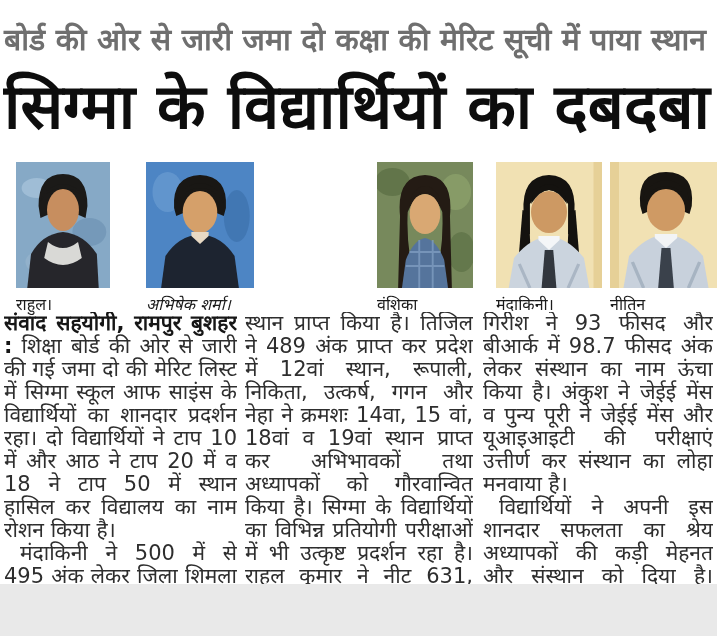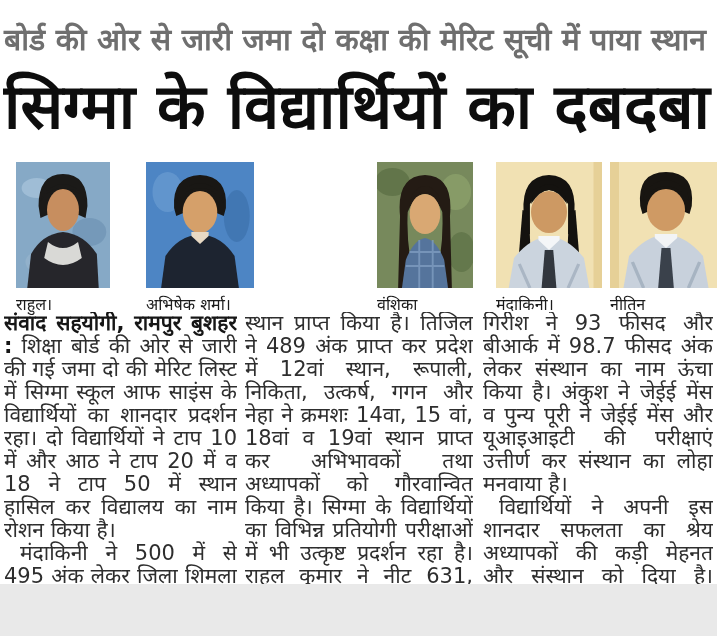--- a/index.html
+++ b/index.html
@@ -23,21 +23,21 @@
   #main-headline-svg text{fill:var(--headline-text);font-weight:700;font-size:62px;}
 
   figure.student{position:absolute;top:150px;margin:0;padding:12px;}
   figure.student .photo{display:block;width:100%;height:126px;overflow:hidden;}
   figure.student svg{display:block;width:100%;height:100%;}
   figure.student figcaption{
     margin-top:5px;font-size:16px;color:var(--caption-text);
     white-space:nowrap;letter-spacing:0;
   }
   #student-1{left:4px;width:94px;}
-  #student-2{left:134px;width:108px;}
+  #student-2{left:134px;width:108px;font-style:italic;}
   #student-3{left:250px;width:100px;}
   #student-4{left:365px;width:96px;}
   #student-5{left:484px;width:106px;}
   #student-6{left:598px;width:112px;}
 
   .article-col{
     position:absolute;top:312px;height:306px;overflow:hidden;
     font-size:21px;line-height:23px;color:var(--body-text);
     text-align:justify;
   }

